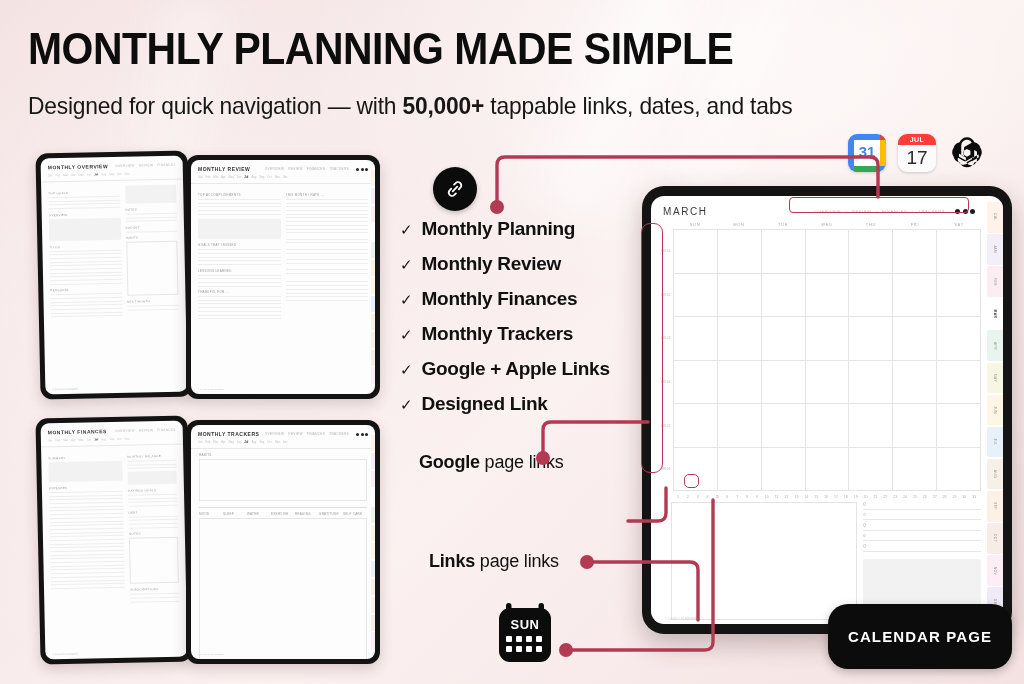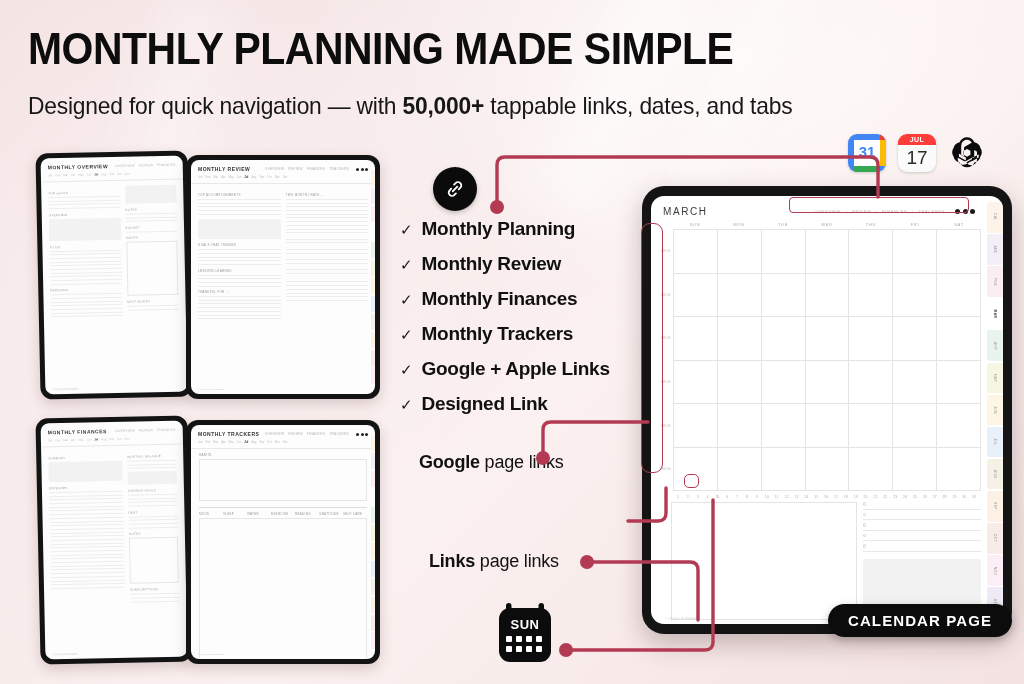--- a/index.html
+++ b/index.html
@@ -150,21 +150,21 @@
   .todo-row i { width:3.5px; height:3.5px; border-radius:50%; border:0.5px solid #cfcfcf; display:block; }
   .todo-box { flex:1; background:#f2f2f2; margin-top:4px; border-radius:2px; min-height:40px; }
   .brand { position:absolute; left:14px; bottom:3px; font-size:2.8px; color:#cfcfcf; letter-spacing:0.3px; }
 
   .month-rail { width:16px; display:flex; flex-direction:column; gap:1.5px; padding:6px 0 6px 0; }
   .mr-tab { flex:1; display:flex; align-items:center; justify-content:center;
             border-radius:2px 0 0 2px; font-size:3.4px; color:#8e8e8e; letter-spacing:0.4px; }
   .mr-tab span { transform:rotate(90deg); white-space:nowrap; display:block; }
 
   .badge-calendar { position:absolute; left:828px; top:604px; background:#0c0c0c; color:#fff;
-                    font-size:15px; font-weight:700; letter-spacing:1.1px; padding:8px 20px;
+                    font-size:15px; font-weight:700; letter-spacing:1.1px; padding:24px 20px;
                     border-radius:20px; box-shadow:0 3px 10px rgba(0,0,0,0.25); }
 
   .hl-box { position:absolute; border:1.6px solid #b23a53; border-radius:4px; pointer-events:none; }
 </style>
 </head>
 <body>
 
 <div class="bg-streak streak1"></div>
 <div class="bg-streak streak2"></div>
 <div class="bg-streak streak3"></div>

